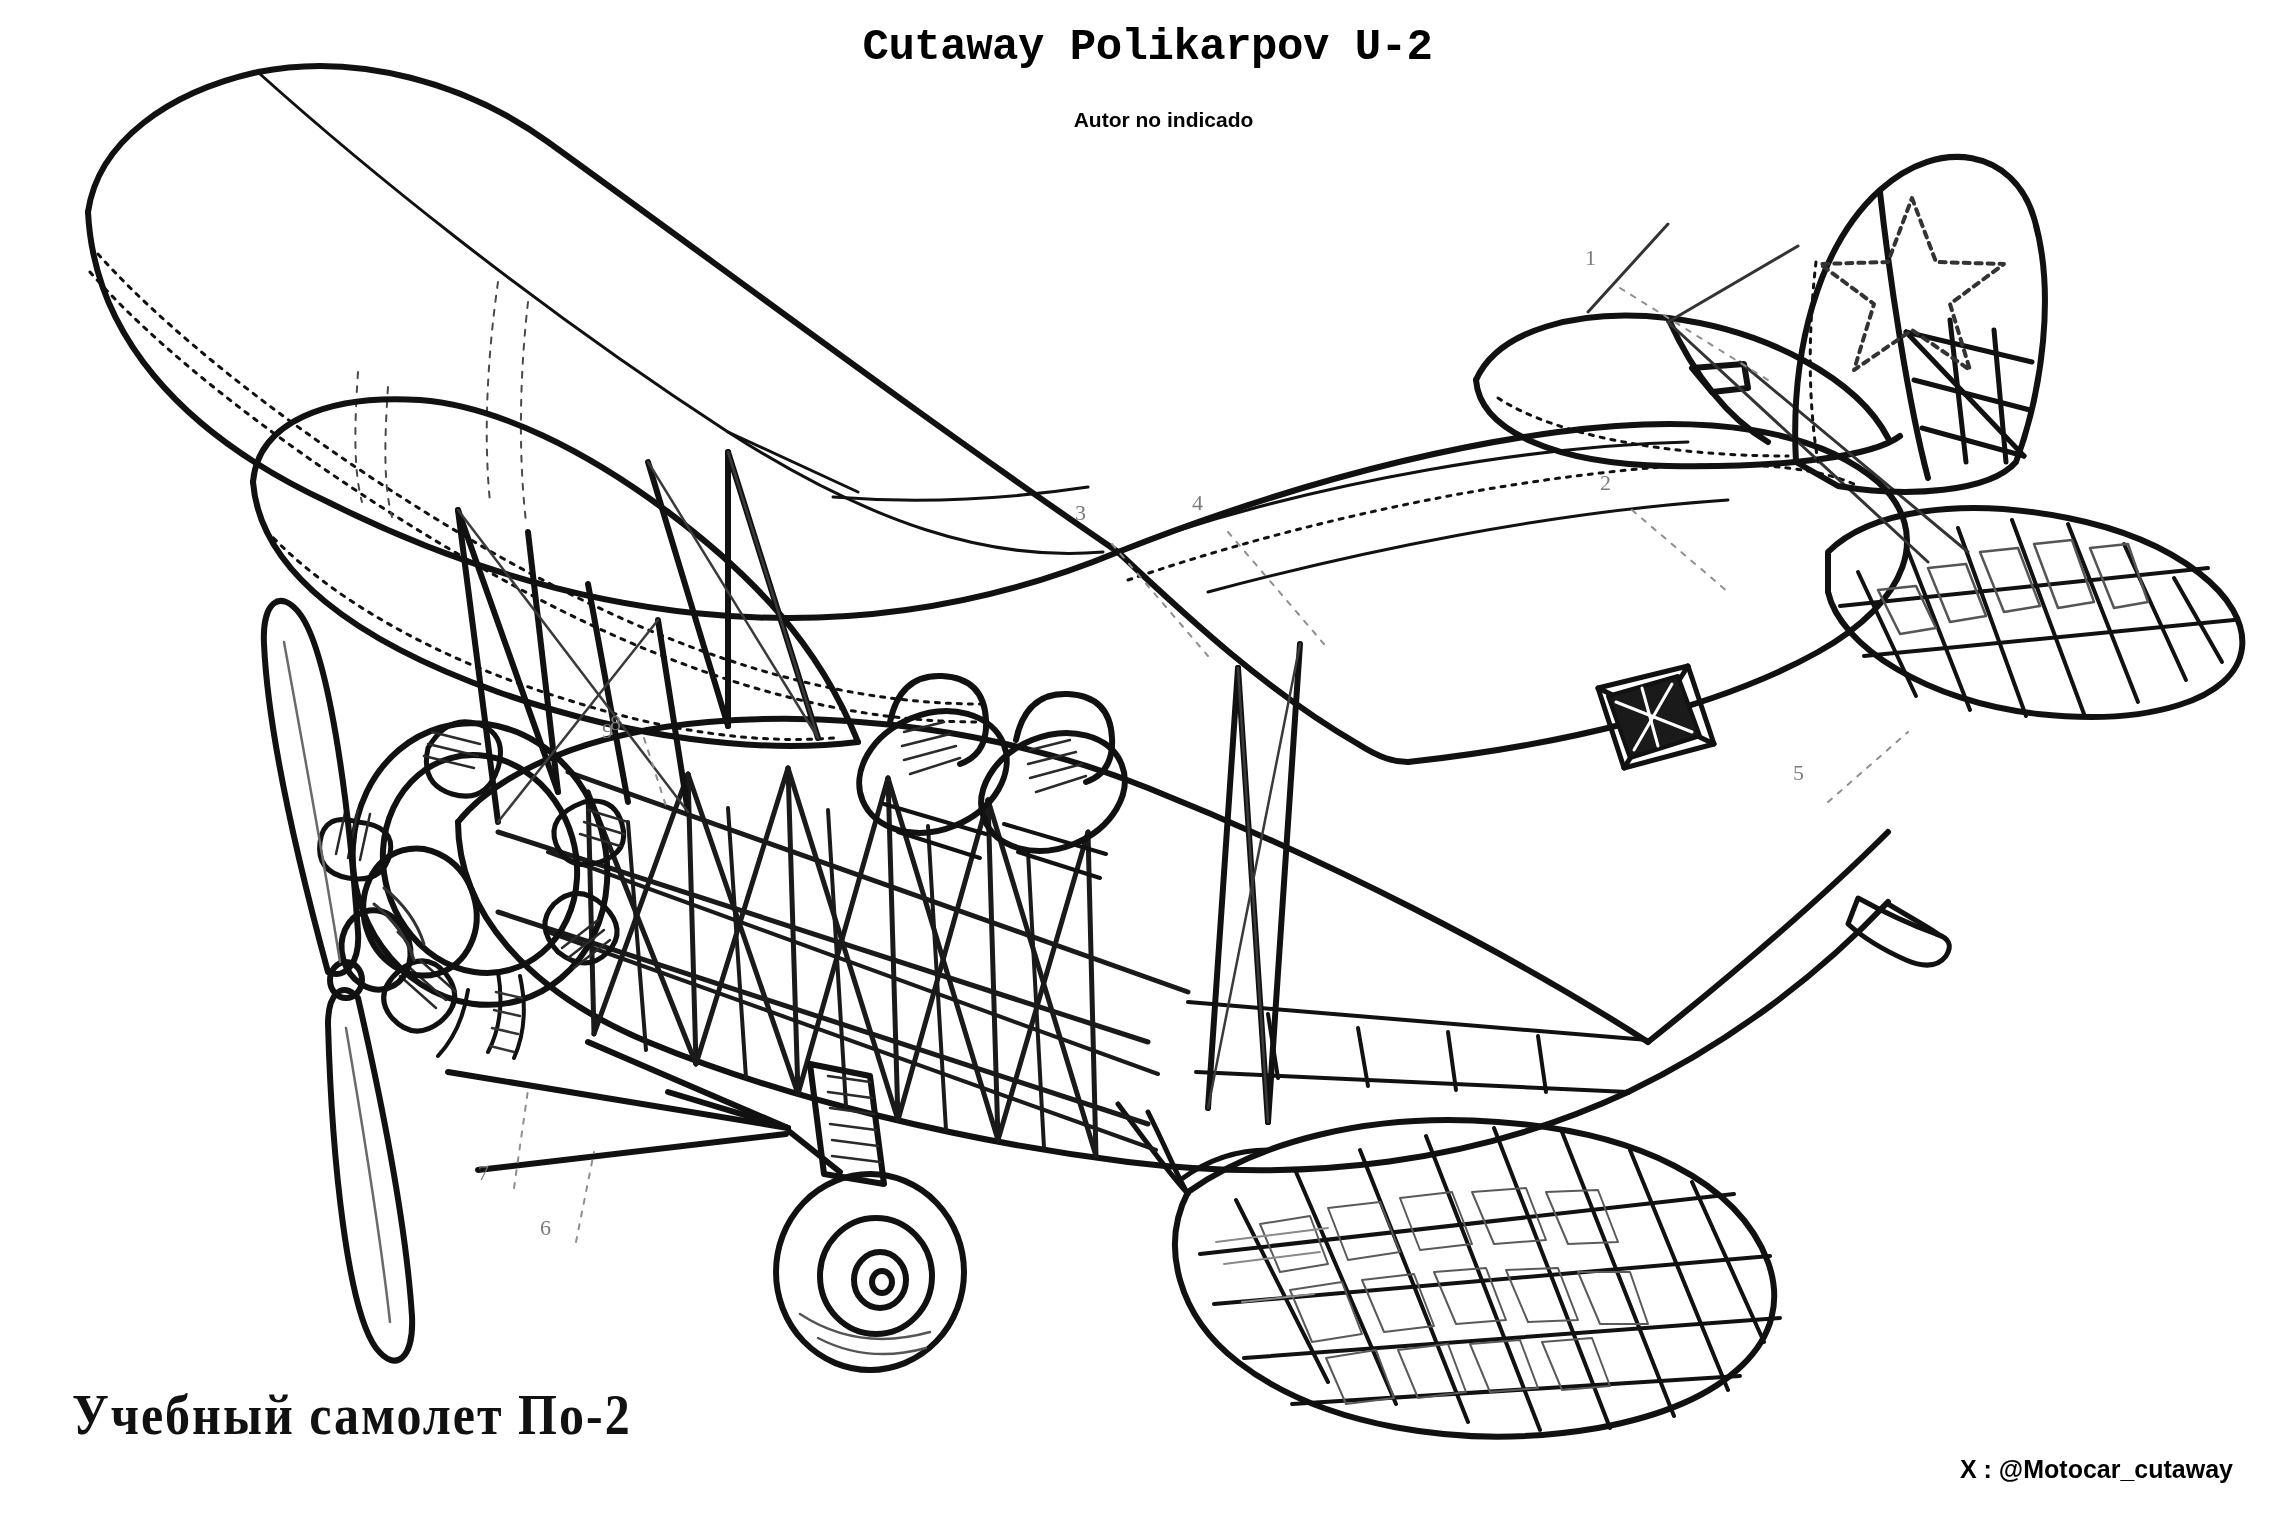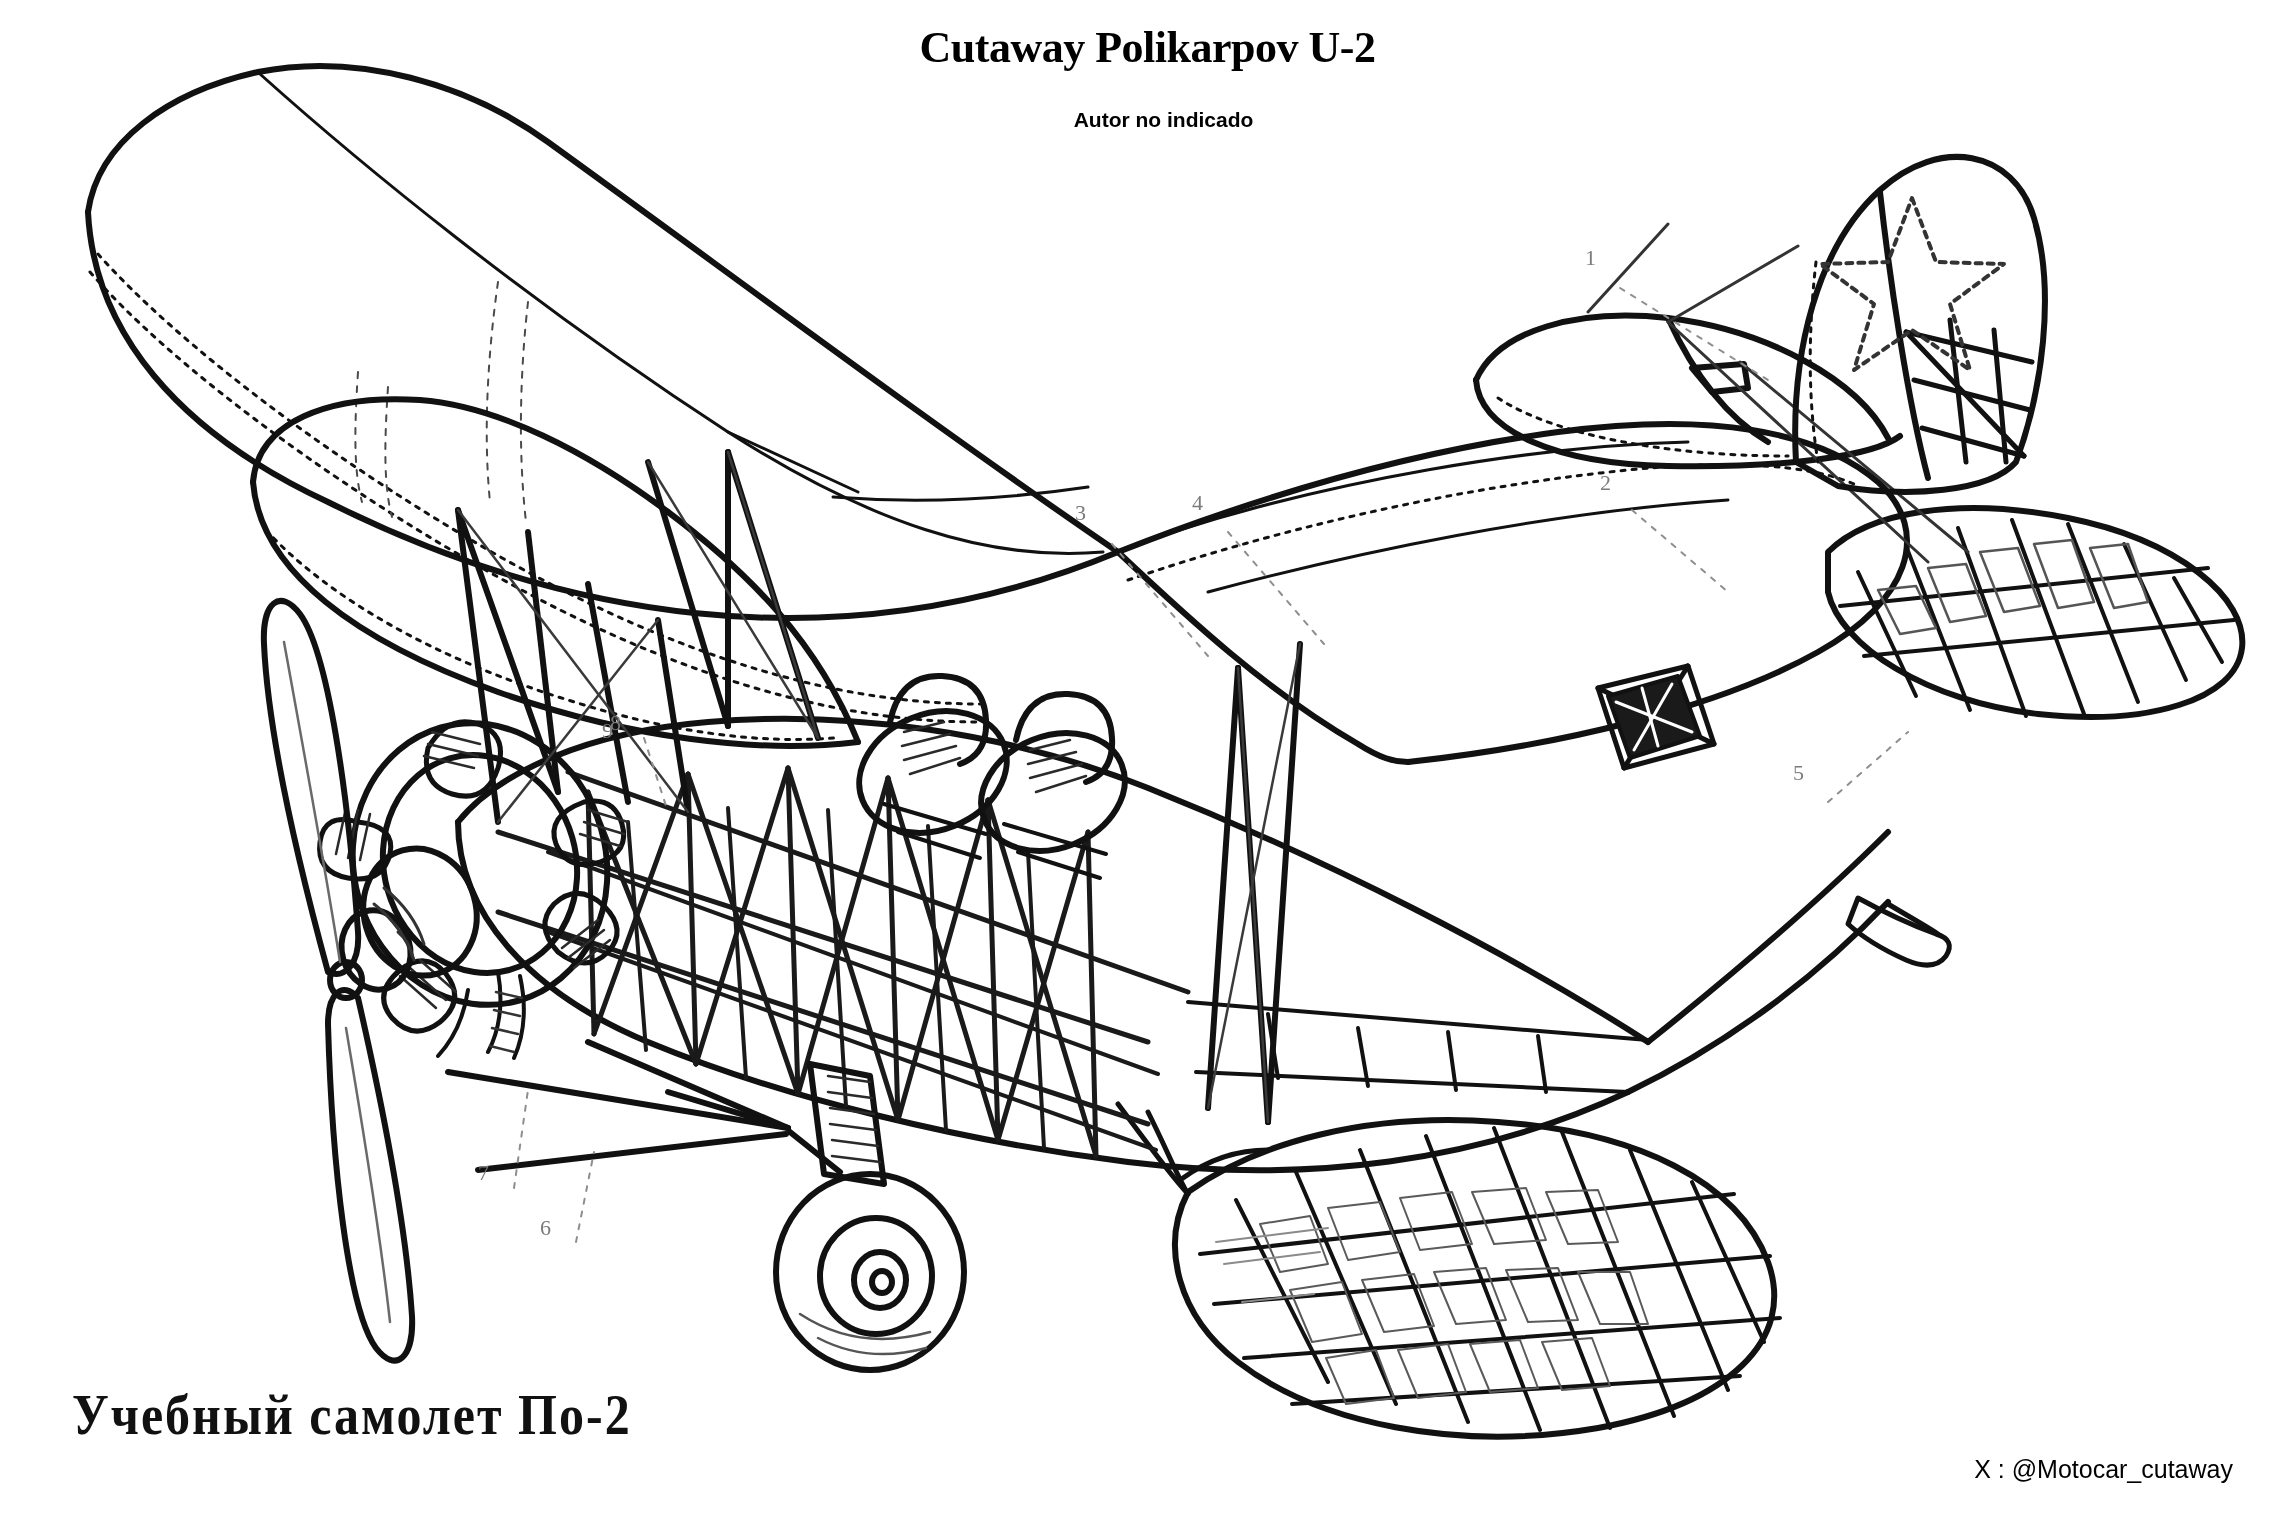--- a/index.html
+++ b/index.html
@@ -19,21 +19,21 @@
     background:#ffffff;
     box-sizing:border-box;
   }
 
   
   .title{
     position:absolute;left:0;top:22px;width:2295px;
     text-align:center;
     font-size:44px;font-weight:bold;letter-spacing:-0.5px;
     color:#000;
-    font-family:Liberation Serif, serif;
+    font-family:Liberation Mono, monospace;
     z-index:40;
   }
   .subtitle{
     position:absolute;left:16px;top:108px;width:2295px;
     text-align:center;
     font-size:21px;font-weight:bold;
     color:#000;
     z-index:40;
   }
 
@@ -44,21 +44,21 @@
     font-size:50px;font-weight:bold;
     letter-spacing:2px;
     color:#111;
     z-index:40;
     transform:scaleY(1.12);
     transform-origin:left top;
   }
   
   .attrib{
     position:absolute;right:62px;top:1455px;
-    font-size:25px;font-weight:normal;
+    font-size:25px;font-weight:bold;
     color:#000;
     z-index:40;
   }
 
   .art{position:absolute;left:28px;top:32px;width:2237px;height:1468px;overflow:hidden;}
   .art svg{display:block;}
 
   
   .callout{
     position:absolute;

